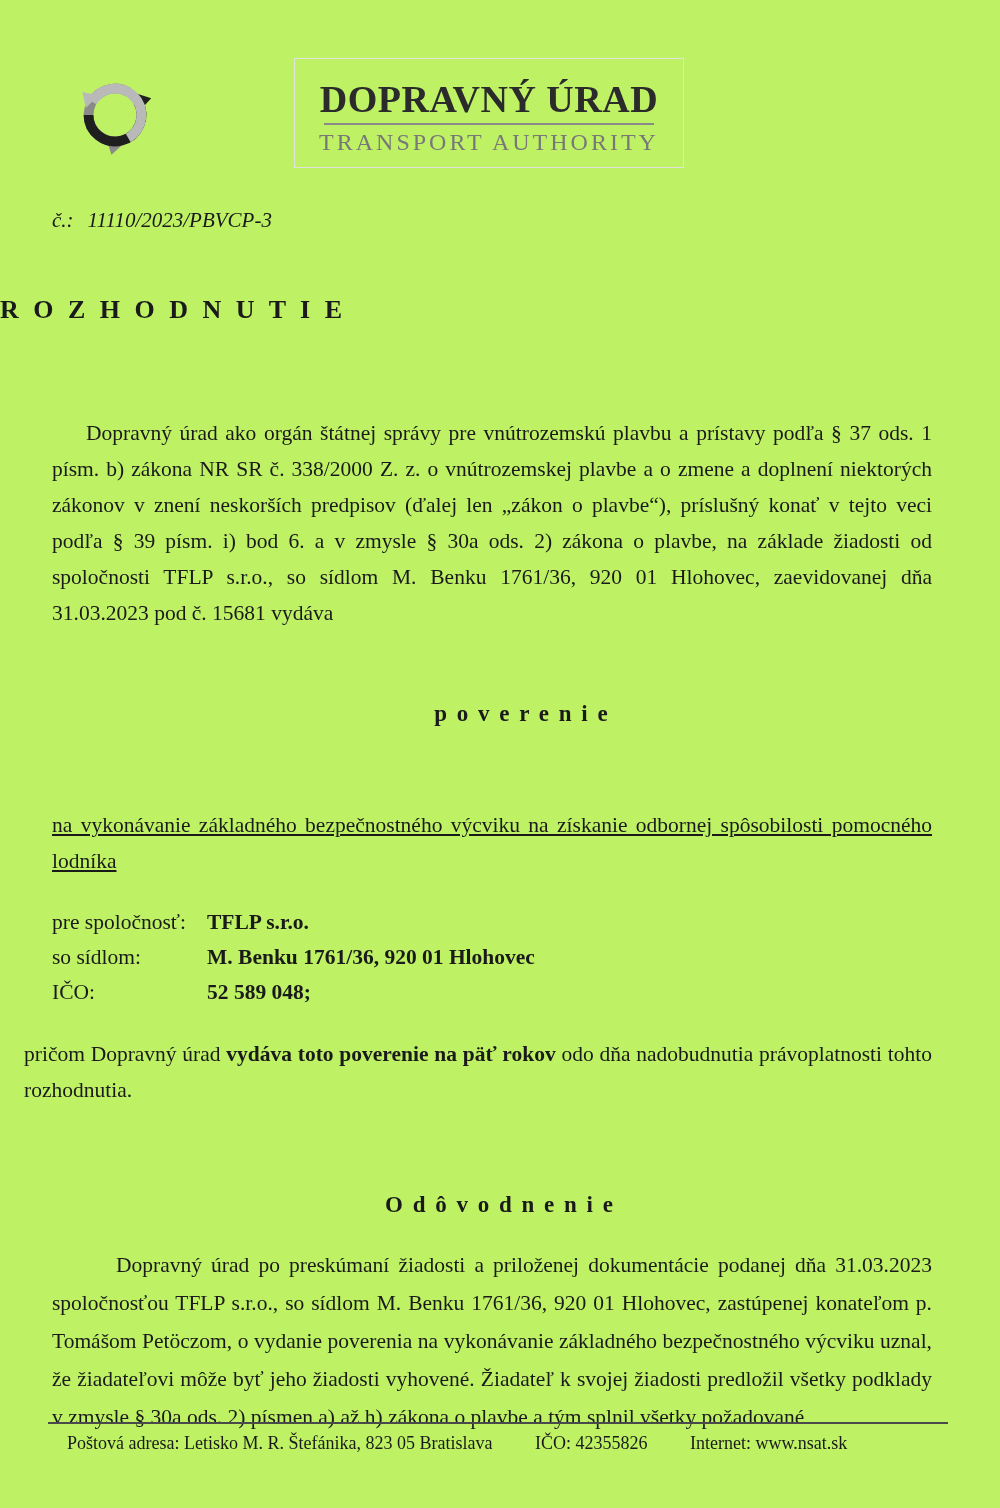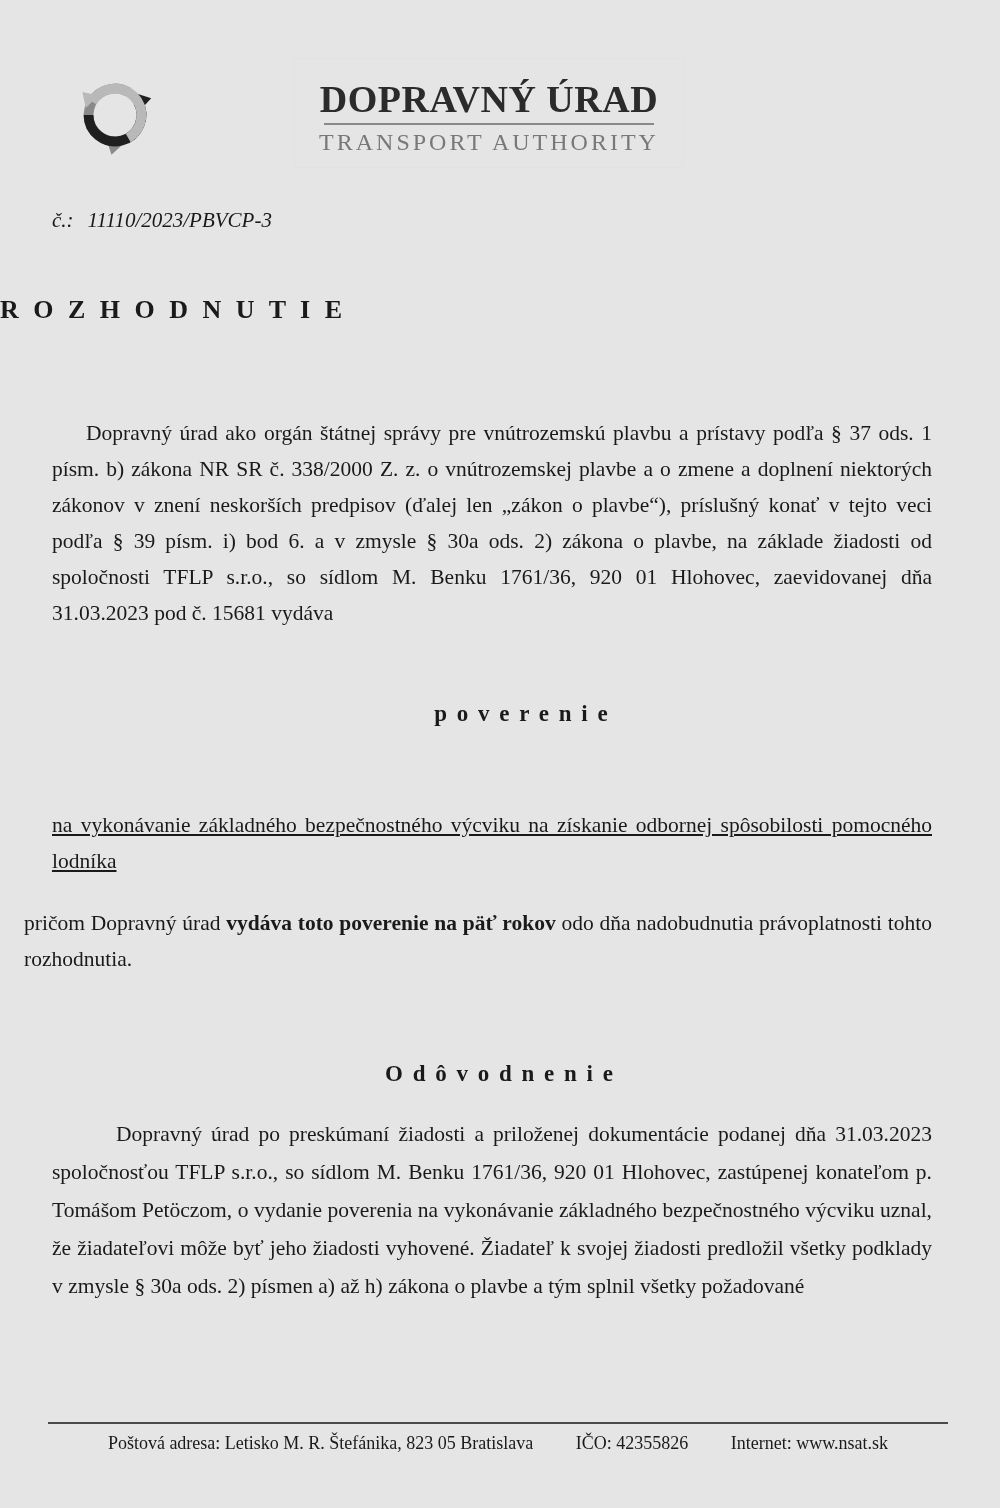--- a/index.html
+++ b/index.html
@@ -5,21 +5,21 @@
   html, body {
     margin: 0;
     padding: 0;
     background: #ffffff;
   }
   .page {
     position: relative;
     width: 1000px;
     height: 1508px;
     margin: 0 auto;
-    background: #e5e5e5;
+    background: #bef264;
     color: #1a1a1a;
     font-family: "Liberation Serif", "DejaVu Serif", serif;
     overflow: hidden;
   }
 
   
   .header-row {
     display: flex;
     align-items: flex-start;
     padding-top: 58px;
@@ -115,21 +115,21 @@
   .company-value { font-weight: bold; }
 
   
   .footer {
     position: absolute;
     top: 1422px;
     left: 48px;
     right: 52px;
     border-top: 2px solid #4a4a4a;
     padding-top: 9px;
-    text-align: center;
+    text-align: left;
     font-size: 18px;
     white-space: nowrap;
   }
   .footer span { margin: 0 19px; }
 </style>
 </head>
 <body>
 
 <div class="page">
 
@@ -166,20 +166,34 @@
   </div>
 
   <div class="doc-title">R O Z H O D N U T I E</div>
 
   <p class="body-text p-intro">Dopravný úrad ako orgán štátnej správy pre vnútrozemskú plavbu a prístavy podľa § 37 ods. 1 písm. b) zákona NR SR č. 338/2000 Z. z. o vnútrozemskej plavbe a o zmene a doplnení niektorých zákonov v znení neskorších predpisov (ďalej len „zákon o plavbe“), príslušný konať v tejto veci podľa § 39 písm. i) bod 6. a v zmysle § 30a ods. 2) zákona o plavbe, na základe žiadosti od spoločnosti TFLP s.r.o., so sídlom M. Benku 1761/36, 920 01 Hlohovec, zaevidovanej dňa 31.03.2023 pod č. 15681 vydáva</p>
 
   <div class="section-heading heading-poverenie">p o v e r e n i e</div>
 
   <p class="body-text p-scope">na vykonávanie základného bezpečnostného výcviku na získanie odbornej spôsobilosti pomocného lodníka</p>
 
+  <div class="company-block">
+    <div class="company-row">
+      <span class="company-label">pre spoločnosť:</span>
+      <span class="company-value">TFLP s.r.o.</span>
+    </div>
+    <div class="company-row">
+      <span class="company-label">so sídlom:</span>
+      <span class="company-value">M. Benku 1761/36, 920 01 Hlohovec</span>
+    </div>
+    <div class="company-row">
+      <span class="company-label">IČO:</span>
+      <span class="company-value">52 589 048;</span>
+    </div>
+  </div>
 
   <p class="body-text p-valid"><span>pričom Dopravný úrad </span><span class="bold-inline">vydáva toto poverenie na päť rokov</span><span> odo dňa nadobudnutia právoplatnosti tohto rozhodnutia.</span></p>
 
   <div class="section-heading heading-odovodnenie">O d ô v o d n e n i e</div>
 
   <p class="body-text p-just">Dopravný úrad po preskúmaní žiadosti a priloženej dokumentácie podanej dňa 31.03.2023 spoločnosťou TFLP s.r.o., so sídlom M. Benku 1761/36, 920 01 Hlohovec, zastúpenej konateľom p. Tomášom Petöczom, o vydanie poverenia na vykonávanie základného bezpečnostného výcviku uznal, že žiadateľovi môže byť jeho žiadosti vyhovené. Žiadateľ k svojej žiadosti predložil všetky podklady v zmysle § 30a ods. 2) písmen a) až h) zákona o plavbe a tým splnil všetky požadované</p>
 
   <div class="footer">
     <span>Poštová adresa: Letisko M. R. Štefánika, 823 05  Bratislava</span>
     <span>IČO: 42355826</span>

